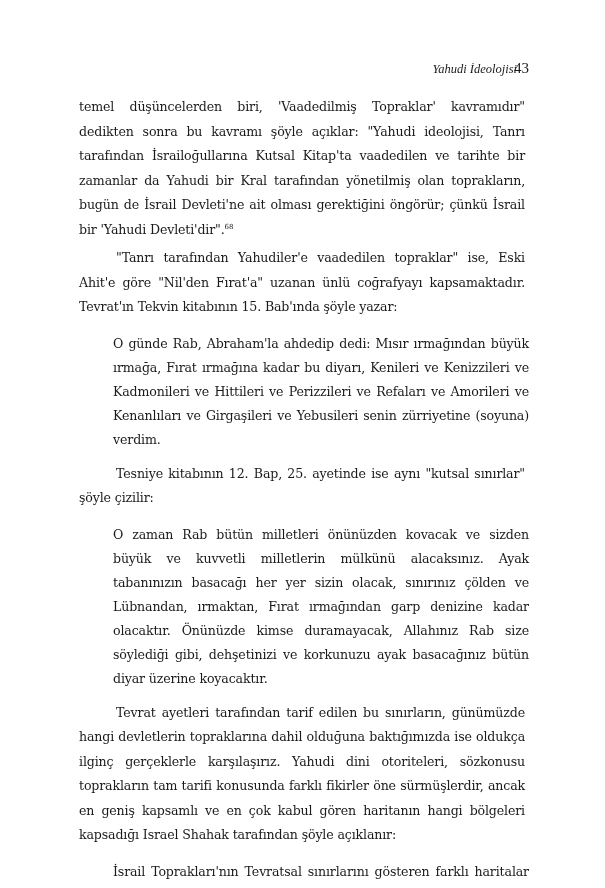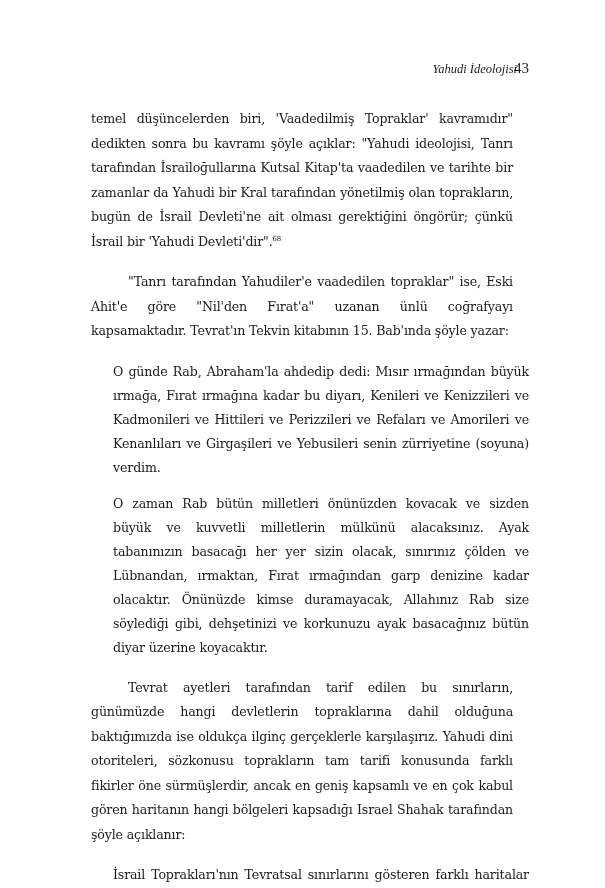--- a/index.html
+++ b/index.html
@@ -4,33 +4,34 @@
 <style>
   html, body { margin:0; padding:0; background:#ffffff; }
   body { width:605px; height:888px; position:relative; overflow:hidden;
     font-family:"DejaVu Serif","Liberation Serif",serif; color:#1a1a1a; }
   .header { position:absolute; top:60px; left:75px; width:454px; height:20px; }
   .running-title { position:absolute; left:0; right:12px; text-align:right;
     font-family:"Liberation Serif",serif; font-style:italic; font-size:12.5px; top:2px; }
   .page-num { position:absolute; right:0; top:0; font-family:"Liberation Serif",serif; font-size:15px; }
   .content { position:absolute; top:91px; left:75px; width:454px;
     font-size:12.6px; line-height:24.5px; text-align:justify; letter-spacing:-0.15px; }
-  .content p { margin:16px; }
+  .content p { margin:4px; }
   .indent { text-indent:37px; }
   .quote { margin:12px 0 10px 38px !important; width:416px; line-height:24px; }
   sup { font-size:7px; line-height:0; vertical-align:super; }
 </style>
 </head>
 <body>
 
 <div class="header">
   <span class="running-title">Yahudi İdeolojisi</span>
   <span class="page-num">43</span>
 </div>
 
 <div class="content">
   <p><span>temel düşüncelerden biri, 'Vaadedilmiş Topraklar' kavramıdır" dedikten sonra bu kavramı şöyle açıklar: "Yahudi ideolojisi, Tanrı tarafından İsrailoğullarına Kutsal Kitap'ta vaadedilen ve tarihte bir zamanlar da Yahudi bir Kral tarafından yönetilmiş olan toprakların, bugün de İsrail Devleti'ne ait olması gerektiğini öngörür; çünkü İsrail bir 'Yahudi Devleti'dir".</span><sup>68</sup></p>
   <p class="indent">"Tanrı tarafından Yahudiler'e vaadedilen topraklar" ise, Eski Ahit'e göre "Nil'den Fırat'a" uzanan ünlü coğrafyayı kapsamaktadır. Tevrat'ın Tekvin kitabının 15. Bab'ında şöyle yazar:</p>
   <p class="quote">O günde Rab, Abraham'la ahdedip dedi: Mısır ırmağından büyük ırmağa, Fırat ırmağına kadar bu diyarı, Kenileri ve Kenizzileri ve Kadmonileri ve Hittileri ve Perizzileri ve Refaları ve Amorileri ve Kenanlıları ve Girgaşileri ve Yebusileri senin zürriyetine (soyuna) verdim.</p>
+  <p class="indent">Tesniye kitabının 12. Bap, 25. ayetinde ise aynı "kutsal sınırlar" şöyle çizilir:</p>
   <p class="quote">O zaman Rab bütün milletleri önünüzden kovacak ve sizden büyük ve kuvvetli milletlerin mülkünü alacaksınız. Ayak tabanınızın basacağı her yer sizin olacak, sınırınız çölden ve Lübnandan, ırmaktan, Fırat ırmağından garp denizine kadar olacaktır. Önünüzde kimse duramayacak, Allahınız Rab size söylediği gibi, dehşetinizi ve korkunuzu ayak basacağınız bütün diyar üzerine koyacaktır.</p>
   <p class="indent">Tevrat ayetleri tarafından tarif edilen bu sınırların, günümüzde hangi devletlerin topraklarına dahil olduğuna baktığımızda ise oldukça ilginç gerçeklerle karşılaşırız. Yahudi dini otoriteleri, sözkonusu toprakların tam tarifi konusunda farklı fikirler öne sürmüşlerdir, ancak en geniş kapsamlı ve en çok kabul gören haritanın hangi bölgeleri kapsadığı Israel Shahak tarafından şöyle açıklanır:</p>
   <p class="quote">İsrail Toprakları'nın Tevratsal sınırlarını gösteren farklı haritalar içinde en büyük sınırlara sahip olan versiyon, şu bölgeleri içine alır: Güneyde tüm Sina yarımadası ve buna ek olarak Kuzey Mısır'ın Kahire'ye kadar uzanan bir parçası; doğuda, Ürdün'ün tamamı ve</p>
 </div>
 
 </body></html>

